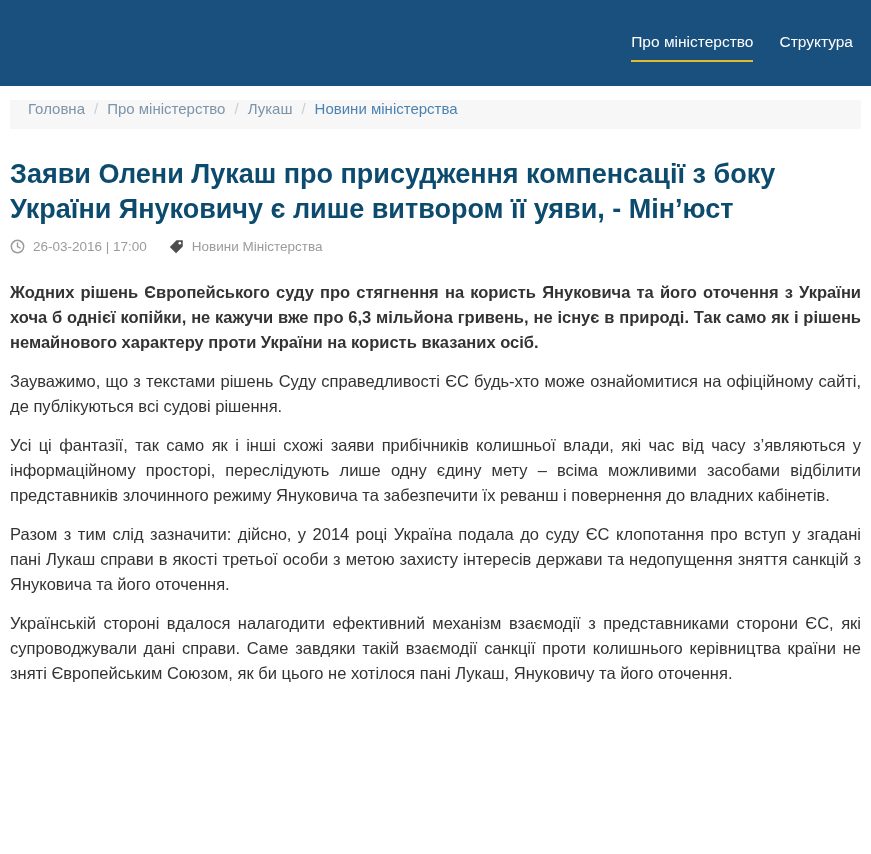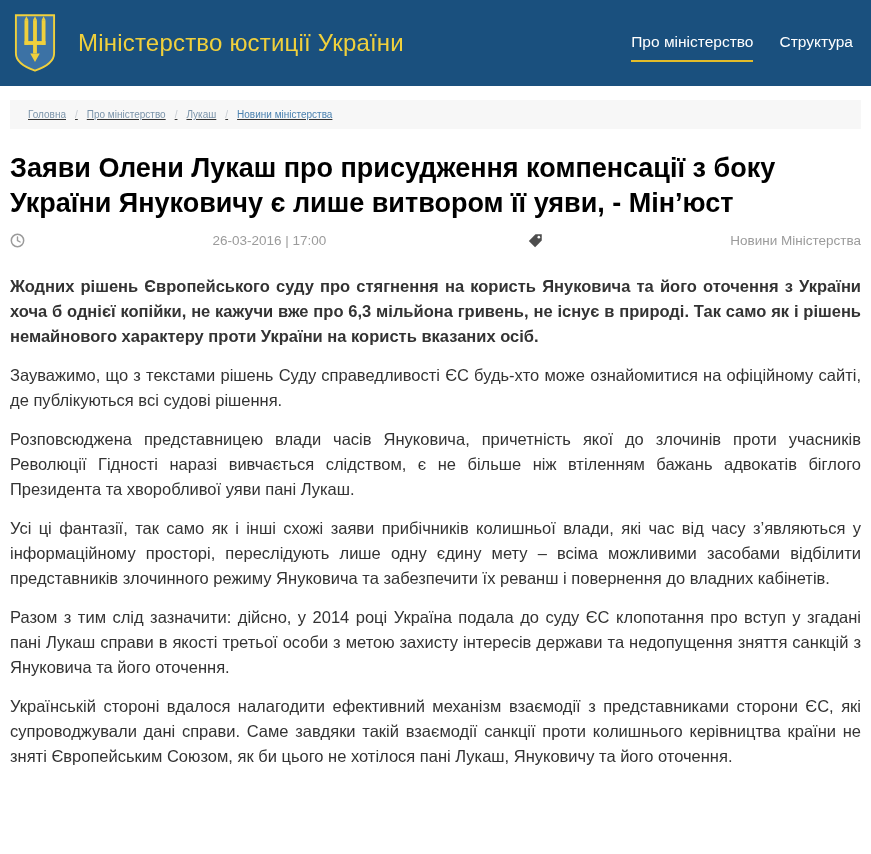--- a/index.html
+++ b/index.html
@@ -30,68 +30,50 @@
     color:#ffffff; font-size:15.5px; cursor:pointer;
     padding-bottom:9px; margin-bottom:-9px;
     border-bottom:2px solid transparent;
     white-space:nowrap; text-decoration:none;
   }
   .nav-item.active { border-bottom-color:#e3bc2a; }
 
   
   .breadcrumb {
     margin:14px 10px 0 10px; background:#f7f7f7;
-    height:29px; display:flex; align-items:center;
-    padding-left:18px; font-size:10px;text-decoration:underline;
+    height:29px; display:flex; align-items:flex-start;
+    padding-left:18px; font-size:15px;
   }
   .crumb { color:#7b94aa; cursor:pointer; text-decoration:none; }
   .crumb.current { color:#4b82b0; }
   .crumb-sep { color:#c9ced4; margin:0 9px; }
 
   
   .article { padding:0 10px; }
   .article-title {
-    margin-top:22px; color:#000000;
+    margin-top:28px; color:#0c4a6e;
     font-size:27px; font-weight:600; line-height:1.3;
   }
   .article-meta {
     margin-top:12px; display:flex; align-items:center; gap:8px;
-    color:#9b9b9b; font-size:13.5px;justify-content:space-between;
+    color:#9b9b9b; font-size:13.5px;
   }
   .meta-date { margin-right:14px; }
   .article-meta svg { display:block; }
   .article-body { margin-top:26px; }
   .article-body p {
     font-size:16.5px; line-height:25px; text-align:justify;
     color:#333; margin:14px 0;
   }
   .article-body p.lead { font-weight:700; }
 </style>
 </head>
 <body>
 
 <header class="site-header">
-  <div class="logo-wrap">
-    <span>
-      <svg width="42" height="60" viewBox="0 0 44 62" aria-hidden="true">
-        <path d="M2 2 H42 V42 Q42 53 22 60 Q2 53 2 42 Z" fill="#3c72a5" stroke="#f0d03c" stroke-width="2"></path>
-        <g fill="#f0d03c">
-          <rect x="20" y="7" width="4" height="35"></rect>
-          <rect x="11" y="7" width="4" height="26"></rect>
-          <rect x="29" y="7" width="4" height="26"></rect>
-          <rect x="11" y="29" width="22" height="4"></rect>
-          <polygon points="17,42 27,42 22,51"></polygon>
-          <polygon points="11,7 15,7 13,3"></polygon>
-          <polygon points="20,7 24,7 22,3"></polygon>
-          <polygon points="29,7 33,7 31,3"></polygon>
-        </g>
-      </svg>
-    </span>
-    <div class="site-title">Міністерство юстиції України</div>
-  </div>
   <nav class="main-nav">
       <a class="nav-item active">Про міністерство</a>
       <a class="nav-item">Структура</a>
     </nav>
 </header>
 
 <div class="breadcrumb">
     <a class="crumb">Головна</a>
     <span class="crumb-sep">/</span>
     <a class="crumb">Про міністерство</a>
@@ -117,18 +99,17 @@
         <path d="M16.5 1.5 V9 L8.5 17 L1 9.5 L9 1.5 Z" fill="#4d4d4d"></path>
         <circle cx="13" cy="5" r="1.6" fill="#ffffff"></circle>
       </svg>
     </span>
     <span>Новини Міністерства</span>
   </div>
 
   <div class="article-body">
       <p class="lead">Жодних рішень Європейського суду про стягнення на користь Януковича та його оточення з України хоча б однієї копійки, не кажучи вже про 6,3 мільйона гривень, не існує в природі. Так само як і рішень немайнового характеру проти України на користь вказаних осіб.</p>
       <p>Зауважимо, що з текстами рішень Суду справедливості ЄС будь-хто може ознайомитися на офіційному сайті, де публікуються всі судові рішення.</p>
-      <p>Розповсюджена представницею влади часів Януковича, причетність якої до злочинів проти учасників Революції Гідності наразі вивчається слідством, є не більше ніж втіленням бажань адвокатів біглого Президента та хворобливої уяви пані Лукаш.</p>
       <p>Усі ці фантазії, так само як і інші схожі заяви прибічників колишньої влади, які час від часу з’являються у інформаційному просторі, переслідують лише одну єдину мету – всіма можливими засобами відбілити представників злочинного режиму Януковича та забезпечити їх реванш і повернення до владних кабінетів.</p>
       <p>Разом з тим слід зазначити: дійсно, у 2014 році Україна подала до суду ЄС клопотання про вступ у згадані пані Лукаш справи в якості третьої особи з метою захисту інтересів держави та недопущення зняття санкцій з Януковича та його оточення.</p>
       <p>Українській стороні вдалося налагодити ефективний механізм взаємодії з представниками сторони ЄС, які супроводжували дані справи. Саме завдяки такій взаємодії санкції проти колишнього керівництва країни не зняті Європейським Союзом, як би цього не хотілося пані Лукаш, Януковичу та його оточення.</p>
     </div>
 </main>
 
 </body></html>

